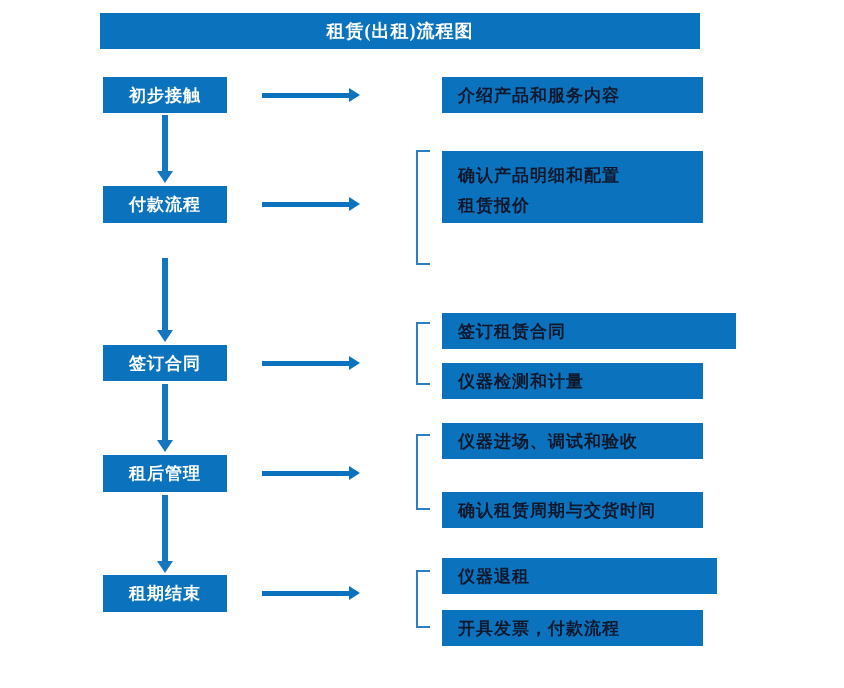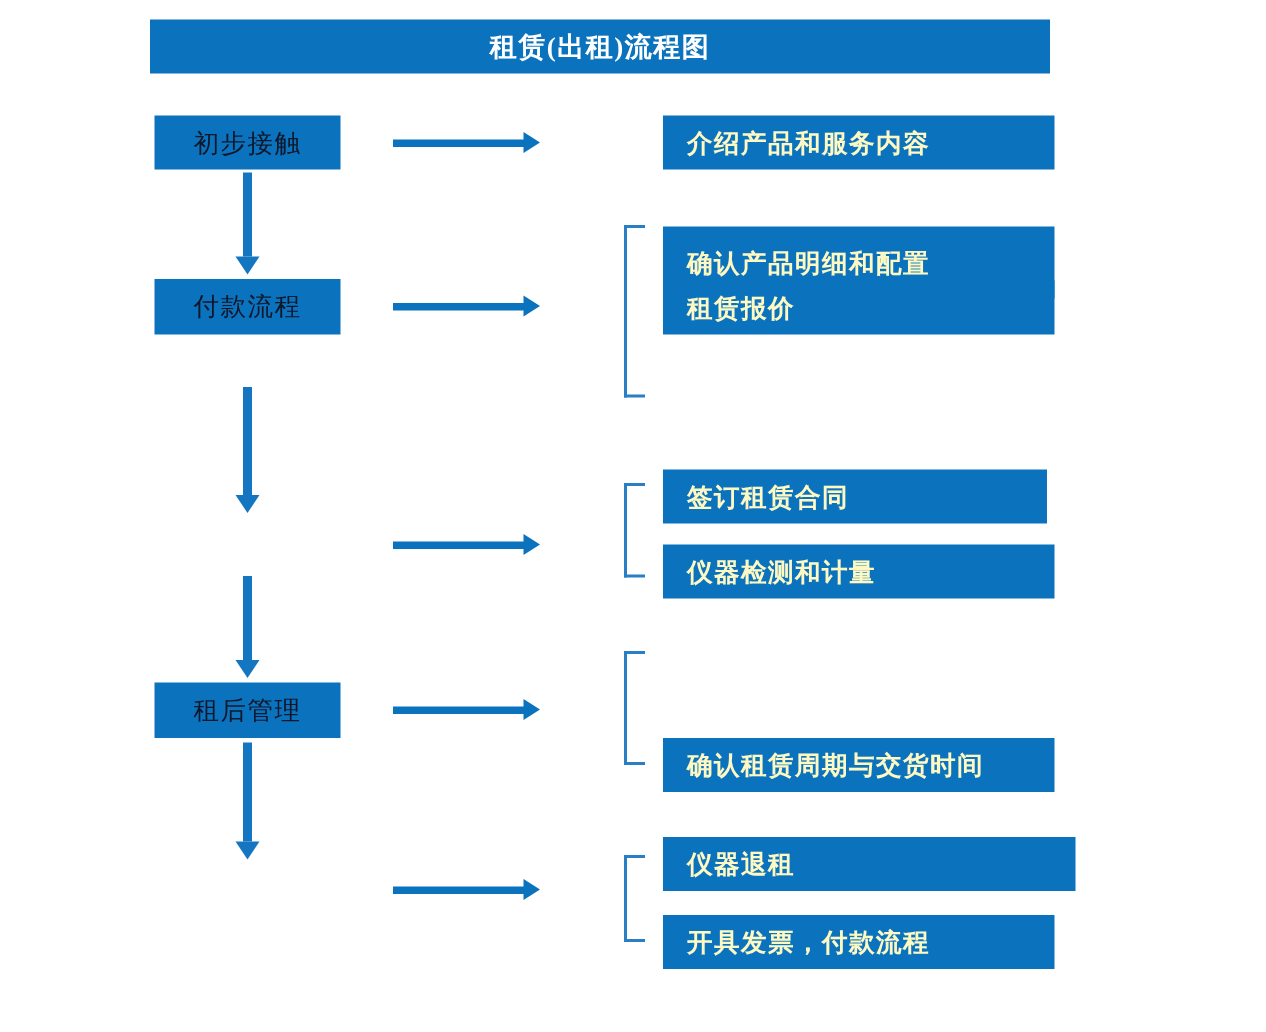--- a/index.html
+++ b/index.html
@@ -34,32 +34,32 @@
     display: flex;
     align-items: center;
     justify-content: center;
     letter-spacing: 1px;
   }
 
   
   .stage-box {
     position: absolute;
     background: #0b72bd;
-    color: #0f172a;
+    color: #ffffff;
     font-size: 17px;
-    font-weight: normal;
+    font-weight: bold;
     display: flex;
     align-items: center;
     justify-content: center;
     letter-spacing: 1px;
   }
   .detail-box {
     position: absolute;
     background: #0b72bd;
-    color: #fef9c3;
+    color: #0f172a;
     font-size: 17px;
     font-weight: bold;
     display: flex;
     align-items: center;
     padding-left: 16px;
     box-sizing: border-box;
     letter-spacing: 1px;
   }
 
   
@@ -120,23 +120,25 @@
 <body>
 
 <div id="canvas">
 
   <div class="title-bar">租赁(出租)流程图</div>
 
   <div class="stage-box" style="left:103px; top:77px; width:124px; height:36px;">初步接触</div>
 
   <div class="stage-box" style="left:103px; top:186px; width:124px; height:37px;">付款流程</div>
 
+  <div class="stage-box" style="left:103px; top:345px; width:124px; height:36px;">签订合同</div>
 
   <div class="stage-box" style="left:103px; top:455px; width:124px; height:37px;">租后管理</div>
 
+  <div class="stage-box" style="left:103px; top:575px; width:124px; height:37px;">租期结束</div>
 
   <div class="v-arrow" style="left:157px; top:115px; height:68px;">
     <div class="shaft" style="height:56px;"></div>
     <div class="head" style="top:56px;"></div>
   </div>
 
   <div class="v-arrow" style="left:157px; top:258px; height:84px;">
     <div class="shaft" style="height:72px;"></div>
     <div class="head" style="top:72px;"></div>
   </div>
@@ -184,24 +186,25 @@
 
   <div class="bracket" style="left:416px; top:570px; height:58px;"></div>
 
   <div class="detail-box" style="left:442px; top:77px; width:261px; height:36px;">介绍产品和服务内容</div>
 
   <div class="detail-box" style="left:442px; top:135px; width:261px; height:48px;margin-top:16px;">确认产品明细和配置</div>
 
   <div class="detail-box" style="left:442px; top:187px; width:261px; height:36px;">租赁报价</div>
 
 
-  <div class="detail-box" style="left:442px; top:313px; width:256px; height:36px;">签订租赁合同</div>
+  <div class="detail-box" style="left:442px; top:313px; width:294px; height:36px;">签订租赁合同</div>
 
   <div class="detail-box" style="left:442px; top:363px; width:261px; height:36px;">仪器检测和计量</div>
 
+  <div class="detail-box" style="left:442px; top:423px; width:261px; height:36px;">仪器进场、调试和验收</div>
 
   <div class="detail-box" style="left:442px; top:492px; width:261px; height:36px;">确认租赁周期与交货时间</div>
 
   <div class="detail-box" style="left:442px; top:558px; width:275px; height:36px;">仪器退租</div>
 
   <div class="detail-box" style="left:442px; top:610px; width:261px; height:36px;">开具发票，付款流程</div>
 
 </div>
 
 </body></html>

